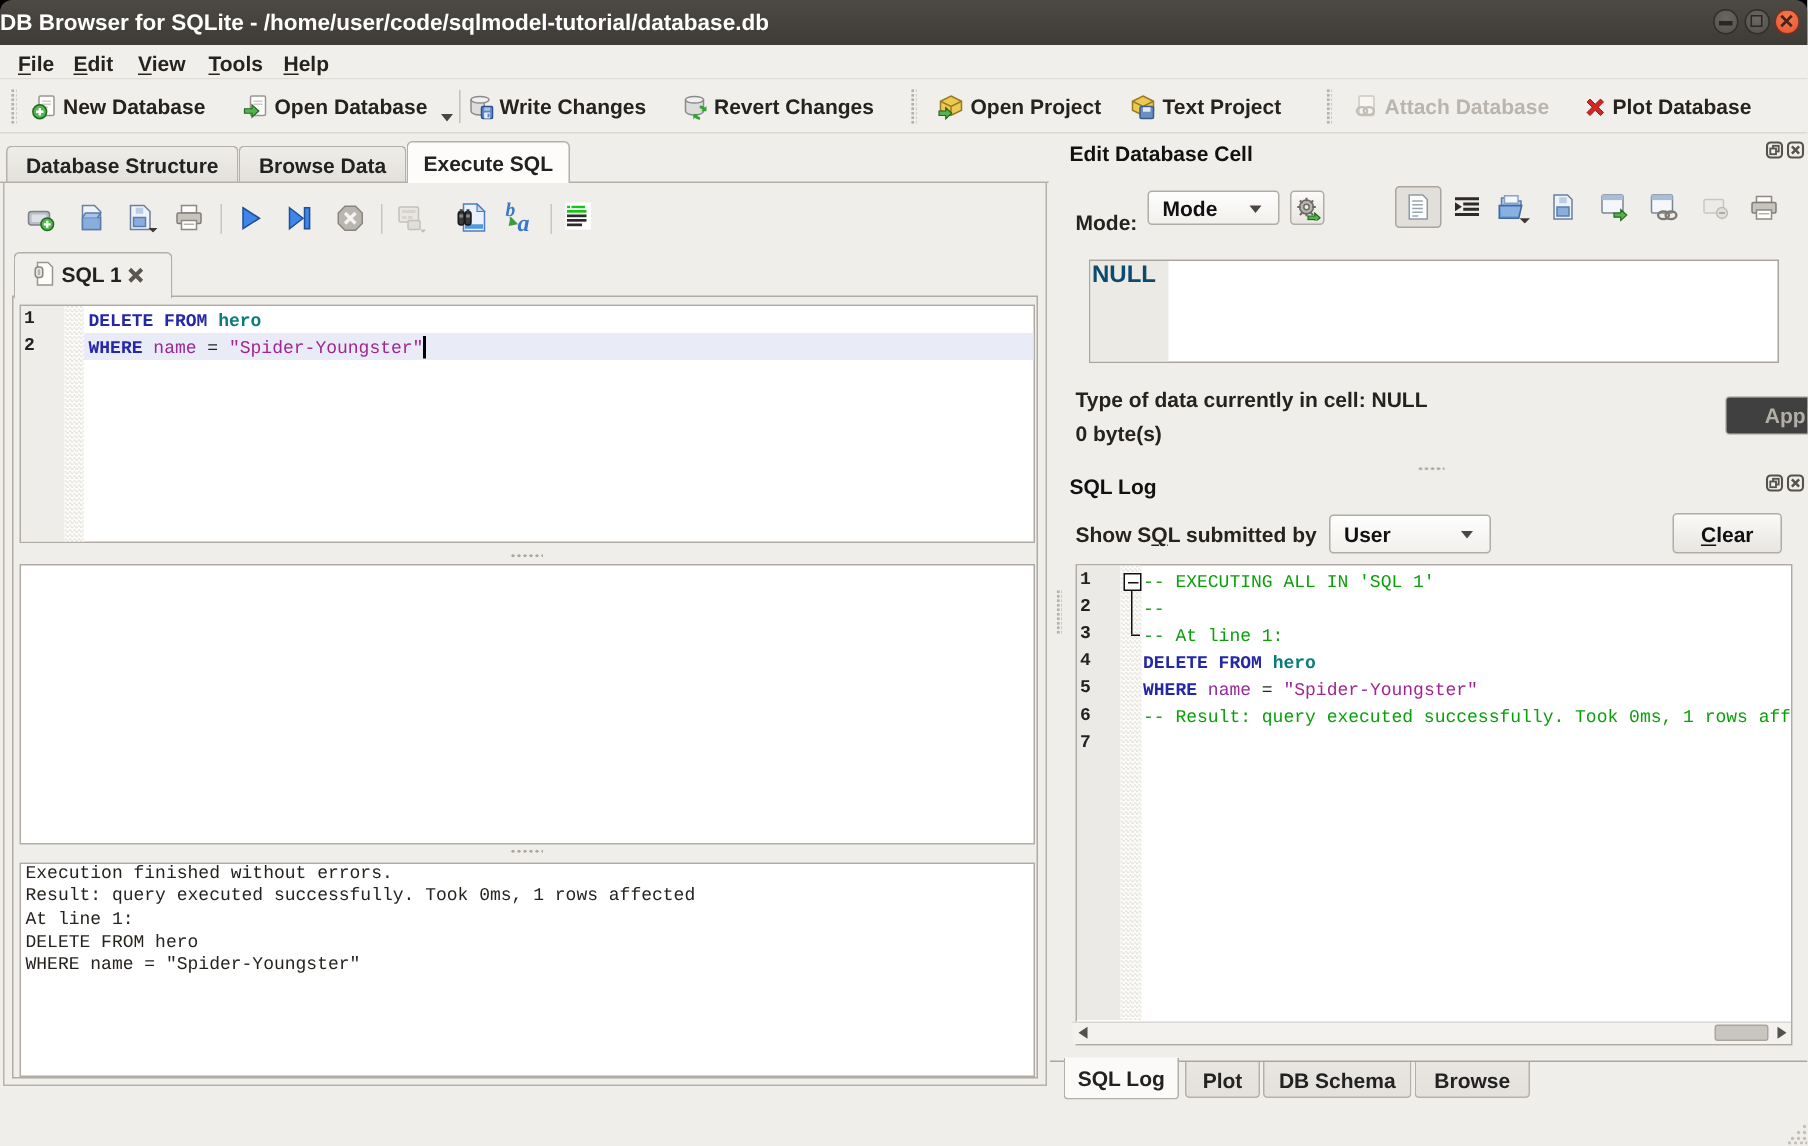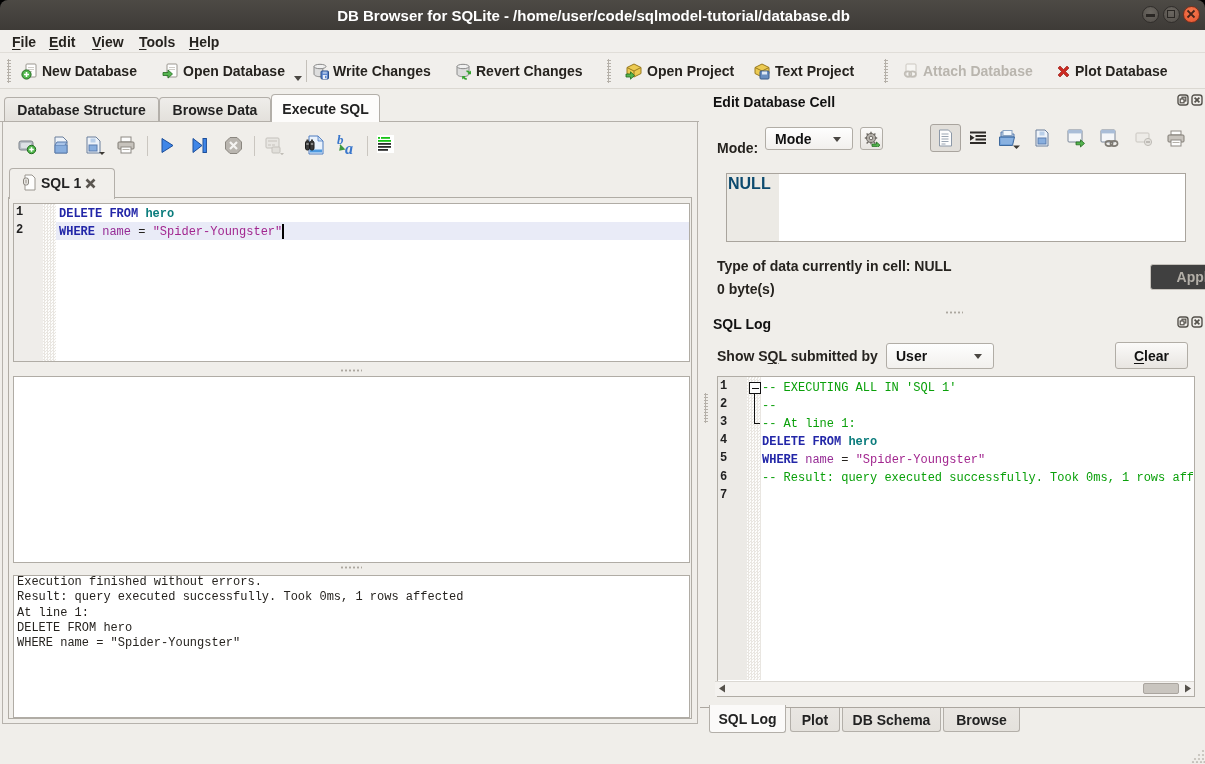--- a/index.html
+++ b/index.html
@@ -22,21 +22,21 @@
 .btn{position:absolute;border:1px solid #b1ada6;border-radius:3px;background:linear-gradient(#fbfaf9,#e8e5e1);display:flex;align-items:center;justify-content:center;color:#111}
 .ln{position:absolute;font-weight:bold;color:#222;font-family:"Liberation Mono",monospace;font-size:12px}
 .hatch{background-image:conic-gradient(#e9e6e1 25%,#fdfdfc 25% 50%,#e9e6e1 50% 75%,#fdfdfc 75%);background-size:3px 3px}
 .dtab{position:absolute;border:1px solid #b3afa9;border-top:none;border-radius:0 0 3px 3px;background:linear-gradient(#e9e6e2,#e4e1dc);display:flex;align-items:center;justify-content:center;color:#222}
 u{text-decoration:underline;text-underline-offset:2px}
 </style></head>
 <body>
 
 <div class="abs" style="left:0;top:0;width:1205px;height:30px;background:#000"></div>
 <div class="abs" style="left:0;top:0;width:1205px;height:30px;background:linear-gradient(#4d4a45,#3e3b37);border-radius:8px 8px 0 0"></div>
-<div class="abs" style="left:0;top:7px;width:1187px;text-align:center;color:#fff;font-weight:bold;font-size:15px">DB Browser for SQLite - /home/user/code/sqlmodel-tutorial/database.db</div>
+<div class="abs" style="left:0;top:7px;width:1187px;text-align:left;color:#fff;font-weight:bold;font-size:15px">DB Browser for SQLite - /home/user/code/sqlmodel-tutorial/database.db</div>
 <div class="abs" style="left:1142px;top:6px;width:17px;height:17px;border-radius:50%;background:radial-gradient(circle at 50% 35%,#6b6761,#524e49);border:1px solid #302d2a"></div>
 <div class="abs" style="left:1146px;top:14px;width:9px;height:2.5px;background:#2a2724"></div>
 <div class="abs" style="left:1163px;top:6px;width:17px;height:17px;border-radius:50%;background:radial-gradient(circle at 50% 35%,#6b6761,#524e49);border:1px solid #302d2a"></div>
 <div class="abs" style="left:1167px;top:10px;width:8px;height:8px;border:1.5px solid #2a2724"></div>
 <div class="abs" style="left:1183px;top:6px;width:17px;height:17px;border-radius:50%;background:radial-gradient(circle at 50% 35%,#f47c51,#e8532e);border:1px solid #79301c"></div>
 <svg class="abs" style="left:1186px;top:9px" width="10" height="10">
     <path d="M1.5 1.5 L8.5 8.5 M8.5 1.5 L1.5 8.5" stroke="#46251a" stroke-width="1.8"></path>
   </svg>
 
 <div class="abs" style="left:0;top:30px;width:1205px;height:23px;background:#f1efec;border-bottom:1px solid #e0ddd8"></div>

